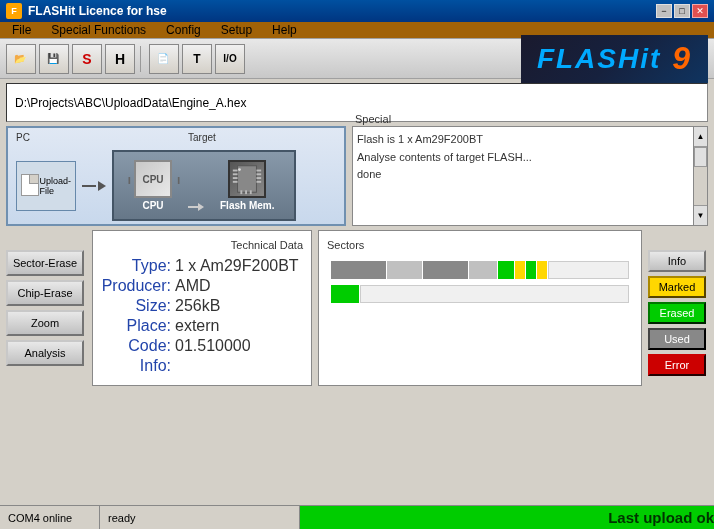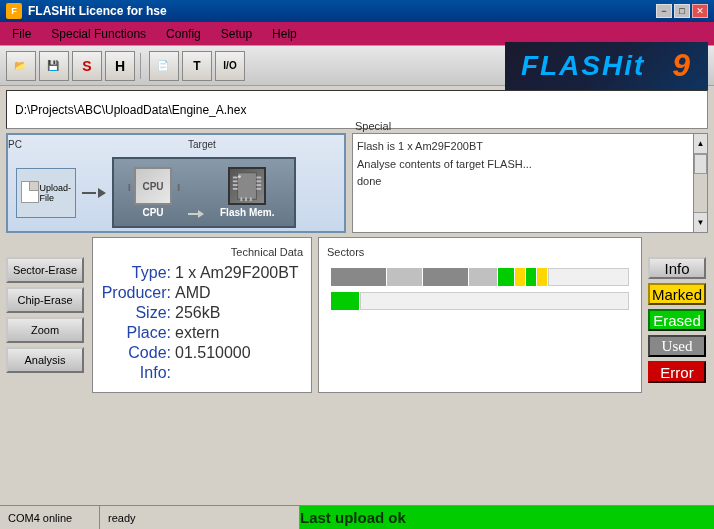--- a/index.html
+++ b/index.html
@@ -54,26 +54,26 @@
       display: flex;
       align-items: center;
       justify-content: center;
       cursor: pointer;
       color: black;
     }
     #title-bar .win-btn.close { background: #e05050; color: white; }
 
     
     #menu-bar {
-      background: #be185d;
+      background: #a16207;
       border-bottom: 1px solid #a0a0a0;
       display: flex;
       align-items: center;
       padding: 8px 4px;
-      height: 24px;
+      height: 17px;
       gap: 4px;
     }
     #menu-bar .menu-item {
       padding: 2px 8px;
       cursor: pointer;
       font-size: 12px;
     }
 
     
     #toolbar {
@@ -108,21 +108,20 @@
       background: linear-gradient(135deg, #1a1a2e, #16213e, #0f3460);
       color: #ffffff;
       font-size: 28px;
       font-weight: bold;
       font-style: italic;
       padding: 4px 16px;
       letter-spacing: 2px;
       display: flex;
       align-items: center;
       height: 48px;
-      gap: 16px;
     }
     #brand span.brand-9 {
       color: #ff6600;
       font-size: 32px;
     }
 
     
     #file-path-bar {
       background: white;
       border: 1px inset #888;
@@ -156,21 +155,21 @@
       flex: 0 0 340px;
       padding: 4px 8px;
       position: relative;
     }
     .workflow-label {
       font-size: 10px;
       color: #333;
       position: absolute;
       top: 4px;
     }
-    .workflow-label.pc-label { left: 0; }
+    .workflow-label.pc-label { left: 8px; }
     .workflow-label.target-label { left: 180px; }
 
     .workflow-items {
       display: flex;
       align-items: center;
       margin-top: 18px;
       gap: 6px;
     }
 
     .upload-file-box {
@@ -385,30 +384,30 @@
       display: flex;
       flex-direction: column;
       gap: 4px;
       width: 60px;
       padding-top: 20px;
     }
     .legend-btn {
       width: 58px;
       height: 22px;
       border: 2px outset #c8c8c8;
-      font-size: 15px;
+      font-size: 11px;
       display: flex;
       align-items: center;
       justify-content: center;
       cursor: pointer;
     }
     .legend-btn.info { background: linear-gradient(to bottom, #e8e8e8, #c0c0c0); }
     .legend-btn.marked { background: #ffd700; border-color: #aa8800; }
     .legend-btn.erased { background: #00cc00; color: white; border-color: #007700; }
-    .legend-btn.used { background: #888888; color: white; border-color: #444; font-family: Liberation Serif, serif; }
+    .legend-btn.used { background: #888888; color: white; border-color: #444; }
     .legend-btn.error { background: #cc0000; color: white; border-color: #770000; }
 
     
     #status-bar {
       position: absolute;
       bottom: 0;
       left: 0;
       right: 0;
       height: 24px;
       display: flex;
@@ -432,21 +431,21 @@
       align-items: center;
       font-size: 11px;
       flex: 1;
       max-width: 200px;
     }
     #status-bar .upload-status {
       background: #00cc00;
       flex: 1;
       display: flex;
       align-items: center;
-      justify-content: flex-start;
+      justify-content: flex-end;
       font-size: 15px;
       font-weight: bold;
       color: #003300;
     }
 
     
     .sector-segment {
       height: 100%;
       display: inline-block;
     }

